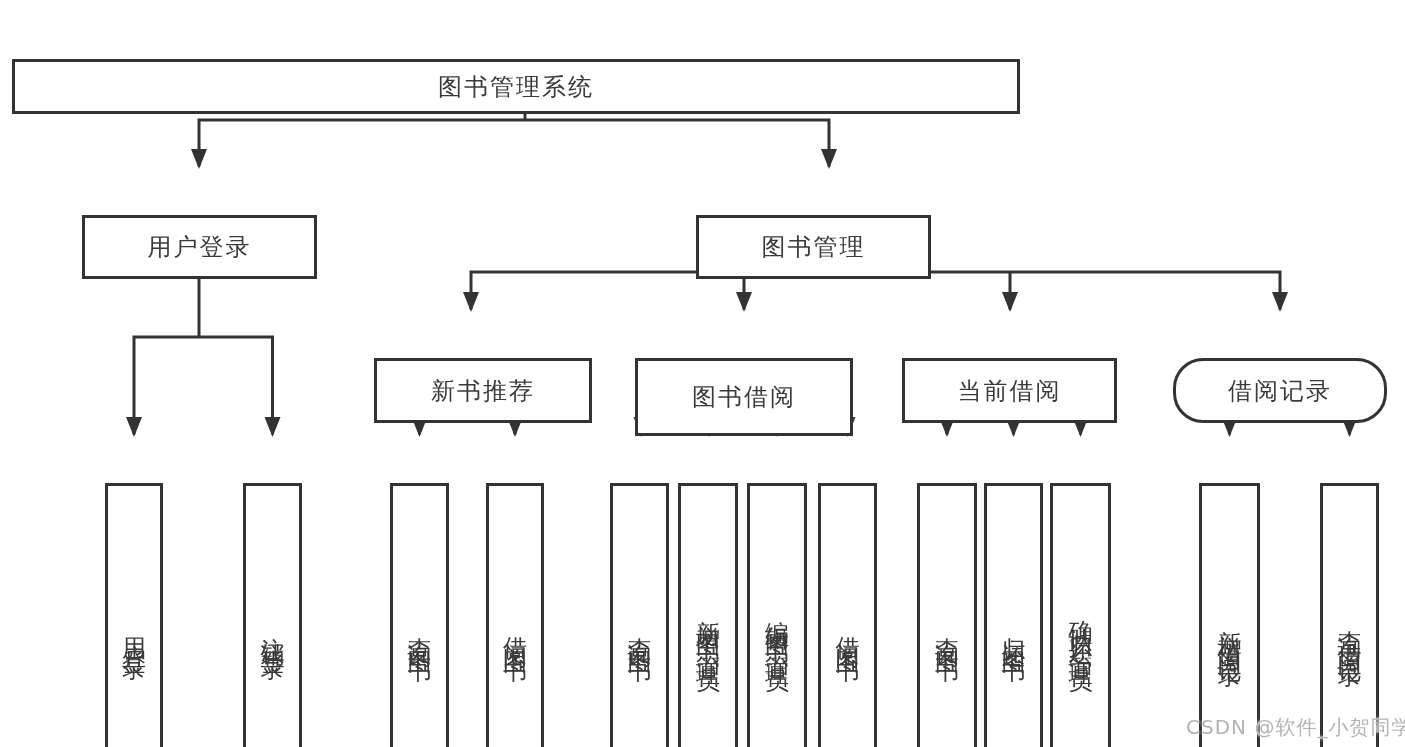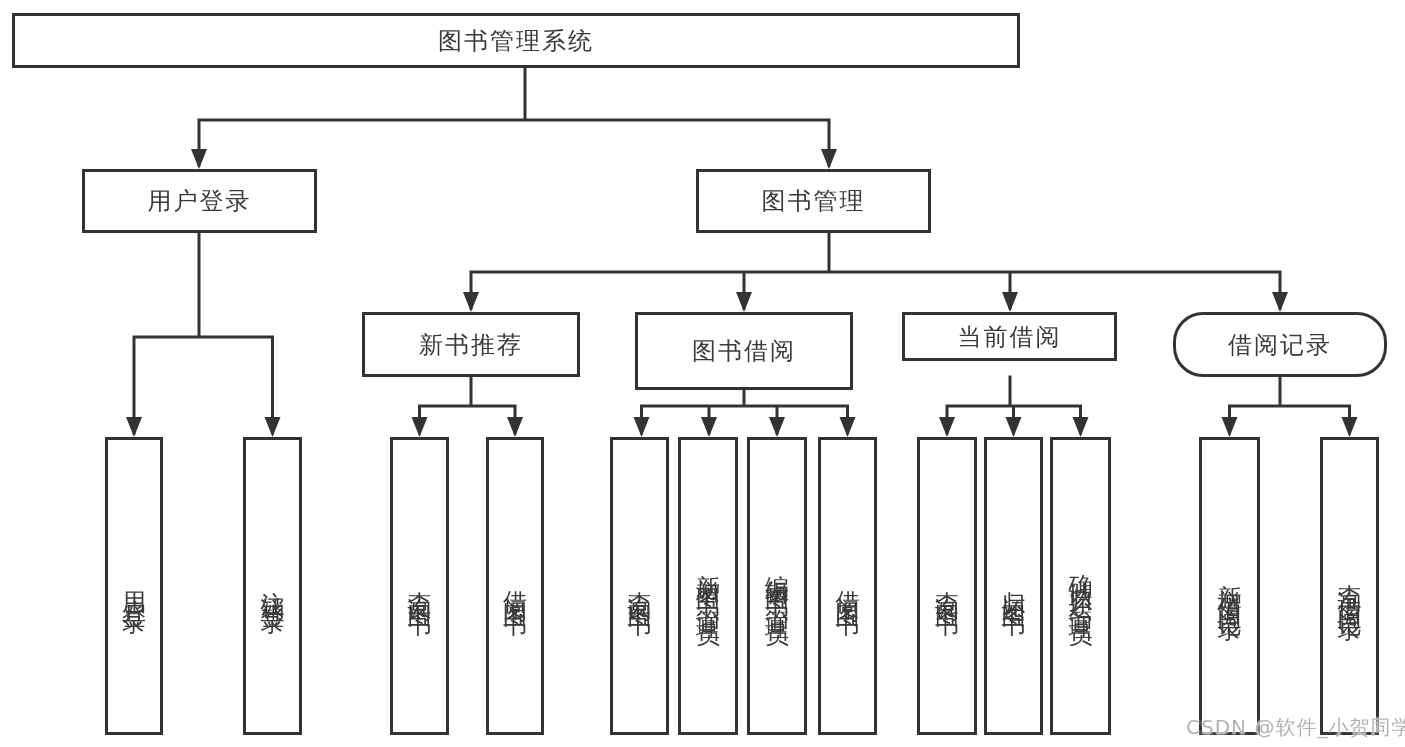--- a/index.html
+++ b/index.html
@@ -14,20 +14,21 @@
   .node{
     position:absolute;
     box-sizing:border-box;
     background:#ffffff;
     border:3px solid #333333;
     display:flex;
     align-items:center;
     justify-content:center;
     color:#3a3a3a;
     z-index:2;
+    margin-top:46px;
   }
   .hbox{font-size:24px;letter-spacing:2px;white-space:nowrap;}
   .vbox{width:58px;top:437px;height:298px;}
   .vbox .vtext{
     writing-mode:vertical-lr;
     text-orientation:mixed;
     font-size:24px;
     letter-spacing:7px;
     line-height:1;
     color:#3a3a3a;
@@ -85,27 +86,27 @@
     <span>图书管理系统</span>
   </div>
 
   <div class="node hbox" style="left:82px;top:169px;width:235px;height:64px;">
     <span>用户登录</span>
   </div>
   <div class="node hbox" style="left:696px;top:169px;width:235px;height:64px;">
     <span>图书管理</span>
   </div>
 
-  <div class="node hbox" style="left:362px;top:312px;width:218px;height:65px;">
+  <div class="node hbox" style="left:374px;top:312px;width:218px;height:65px;">
     <span>新书推荐</span>
   </div>
   <div class="node hbox" style="left:635px;top:312px;width:218px;height:78px;">
     <span>图书借阅</span>
   </div>
-  <div class="node hbox" style="left:902px;top:312px;width:215px;height:49px;">
+  <div class="node hbox" style="left:902px;top:312px;width:215px;height:65px;">
     <span>当前借阅</span>
   </div>
   <div class="node hbox" style="left:1173px;top:312px;width:214px;height:65px;border-radius:30px;">
     <span>借阅记录</span>
   </div>
 
   <div class="node vbox" style="left:105px;">
     <span class="vtext">用户登录</span>
   </div>
   <div class="node vbox" style="left:243px;width:59px;">

